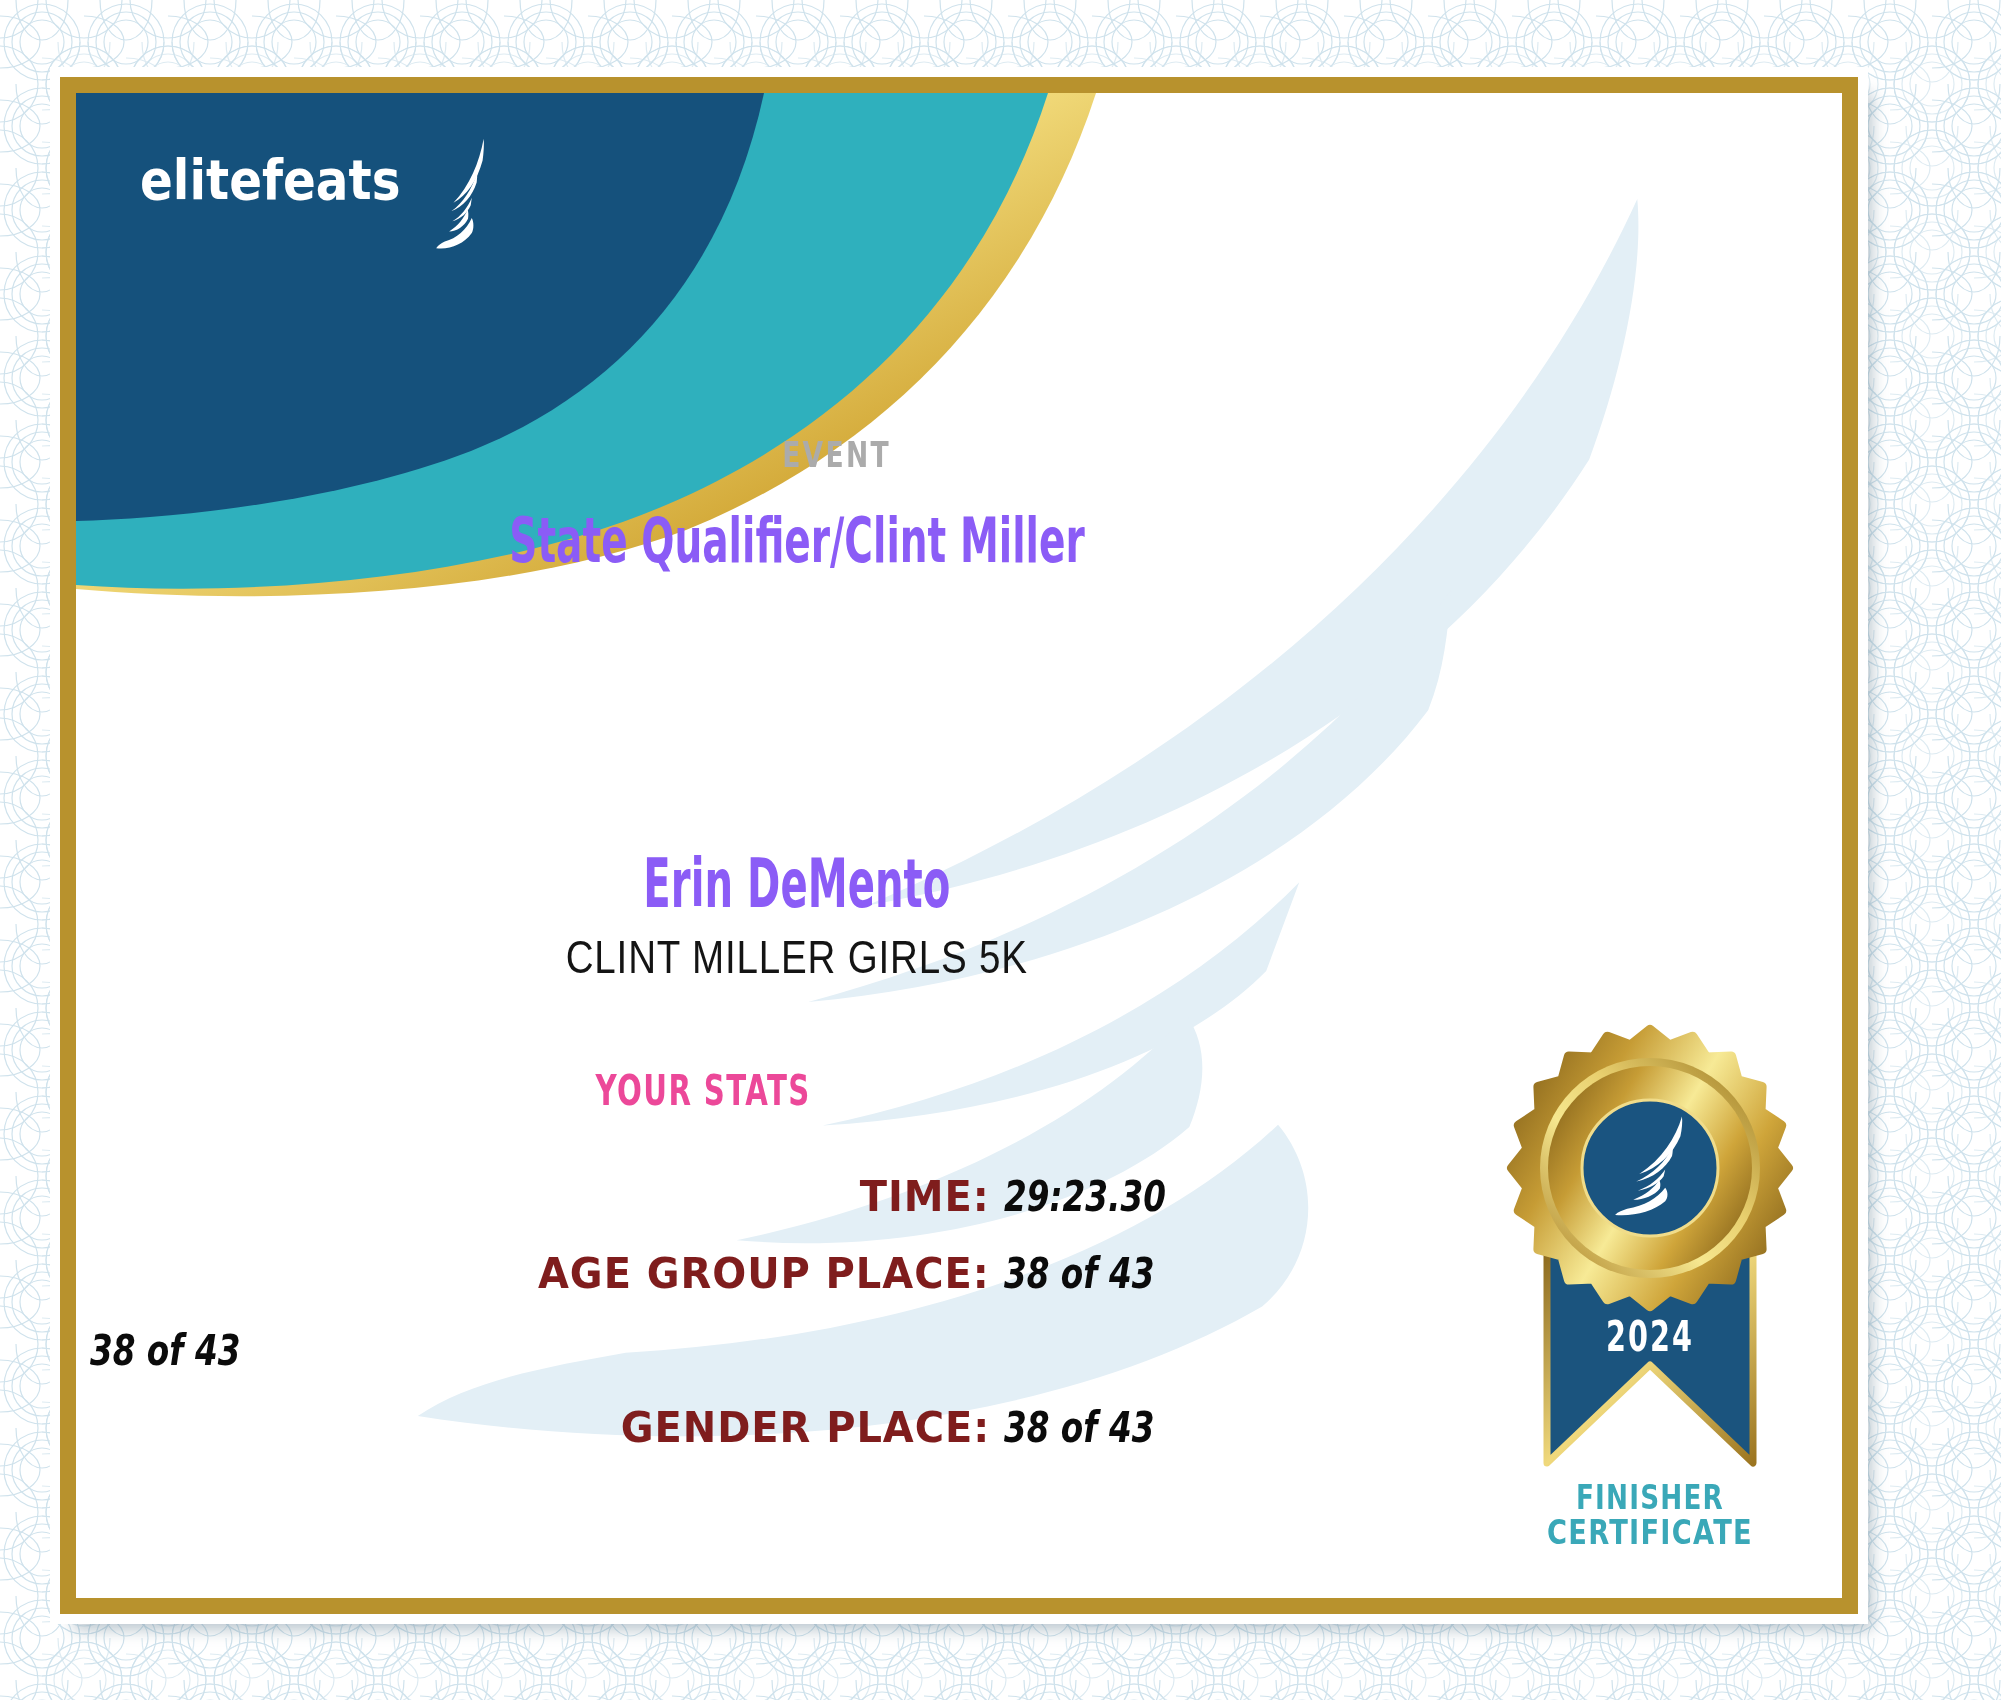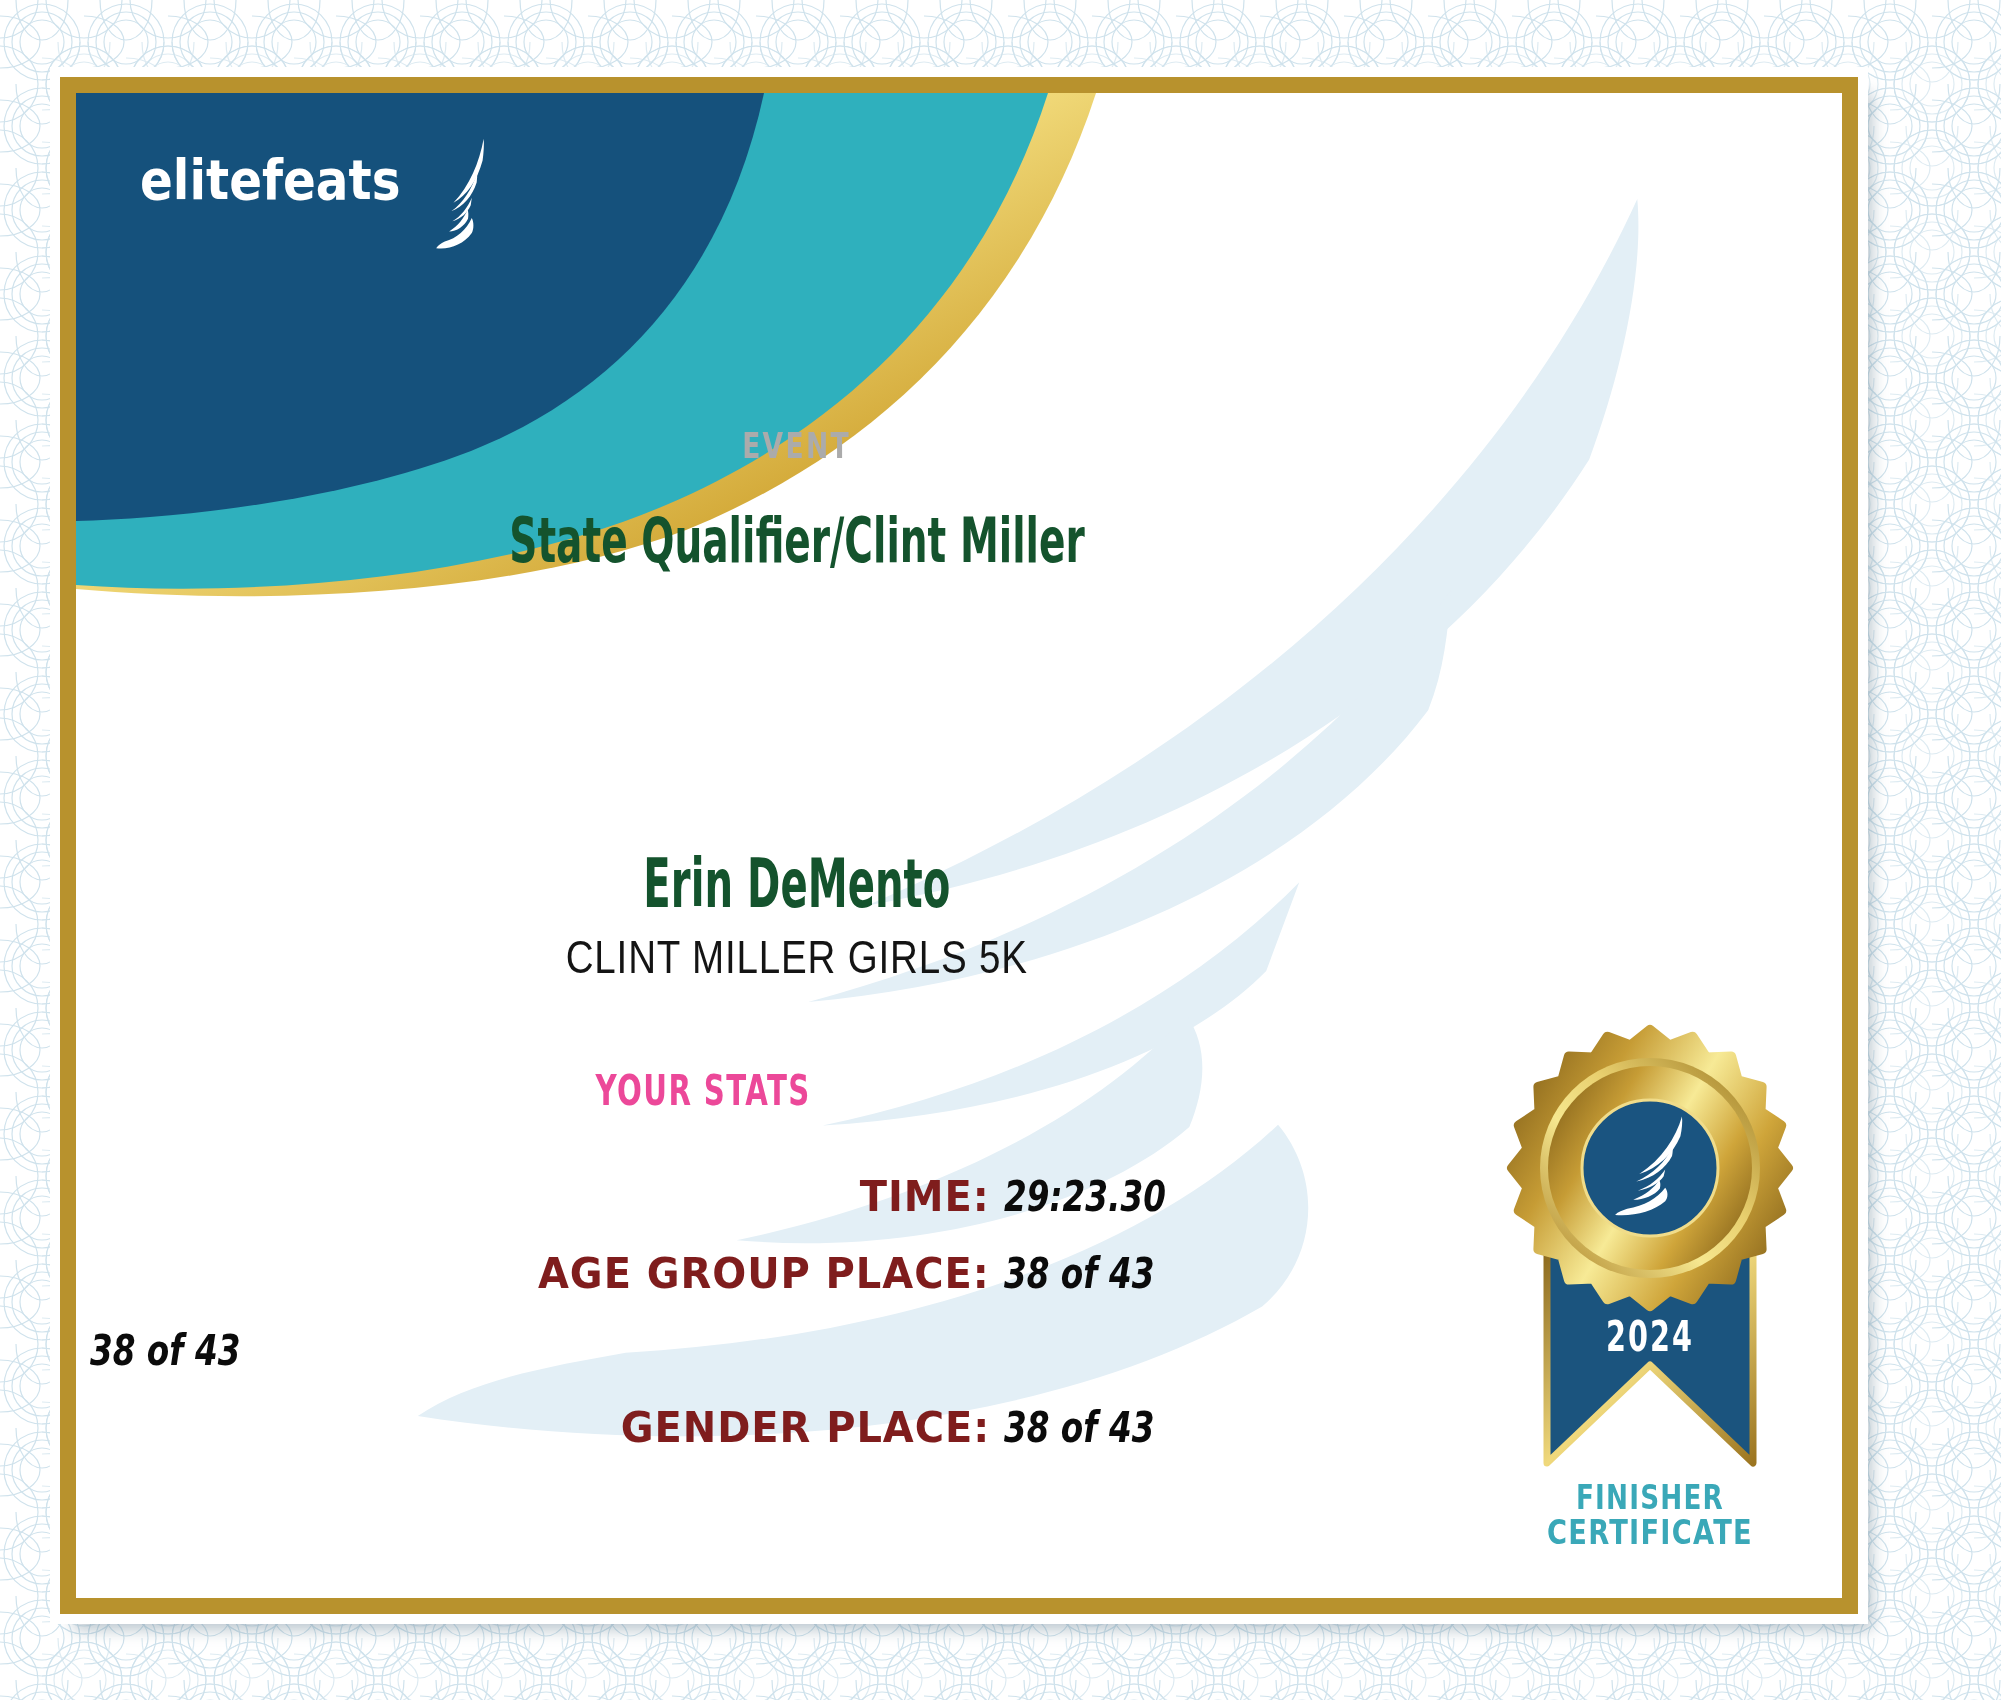--- a/index.html
+++ b/index.html
@@ -11,22 +11,22 @@
          box-shadow:0 0 0 10px #ffffff, 14px 16px 14px rgba(104,130,148,0.45);}
   .content{position:absolute;inset:0;overflow:hidden;}
   .wm{position:absolute;left:344px;top:37px;width:1260px;height:1420px;transform:rotate(5deg);}
   .swoosh{position:absolute;left:0;top:0;width:1120px;height:520px;}
   .logo-text{position:absolute;left:64px;top:55px;color:#ffffff;font-size:55px;font-weight:800;
              transform:scaleX(.88);transform-origin:left center;white-space:nowrap;letter-spacing:0;}
   .logo-icon{position:absolute;left:358px;top:44px;width:54px;height:118px;}
   .cline{position:absolute;left:0;width:1442px;text-align:center;line-height:1;white-space:nowrap;}
   .sx{display:inline-block;white-space:nowrap;}
   .lbl{color:#ababab;font-weight:600;}
-  .blk{color:#14532d;font-weight:800;}
-  .ev{top:336px;font-size:35px;letter-spacing:3px;}
+  .blk{color:#8b5cf6;font-weight:800;}
+  .ev{top:345px;font-size:35px;letter-spacing:3px;padding-left:40px;}
   .ti{top:416px;font-size:63px;}
   .aw{top:672px;font-size:37px;letter-spacing:2px;}
   .nm{top:758px;font-size:67px;text-decoration:underline;}
   .rc{top:840px;font-size:47px;font-family:"Liberation Sans",sans-serif;font-weight:400;color:#141414;letter-spacing:1px;}
   .ys{top:976px;width:1254px;font-size:43px;color:#ec4899;font-weight:700;letter-spacing:2px;}
   .stats{position:absolute;left:0;top:1064px;width:100%;}
   .srow{display:flex;align-items:center;height:77px;}
   .slabel{width:914px;text-align:right;color:#7f1d1d;font-size:43px;font-weight:600;letter-spacing:1px;white-space:nowrap;}
   .slabel .sx{transform:scaleX(.93);transform-origin:right center;}
   .sval{margin-left:14px;font-size:43px;font-weight:800;color:#0b0b0b;white-space:nowrap;font-style:italic;}

